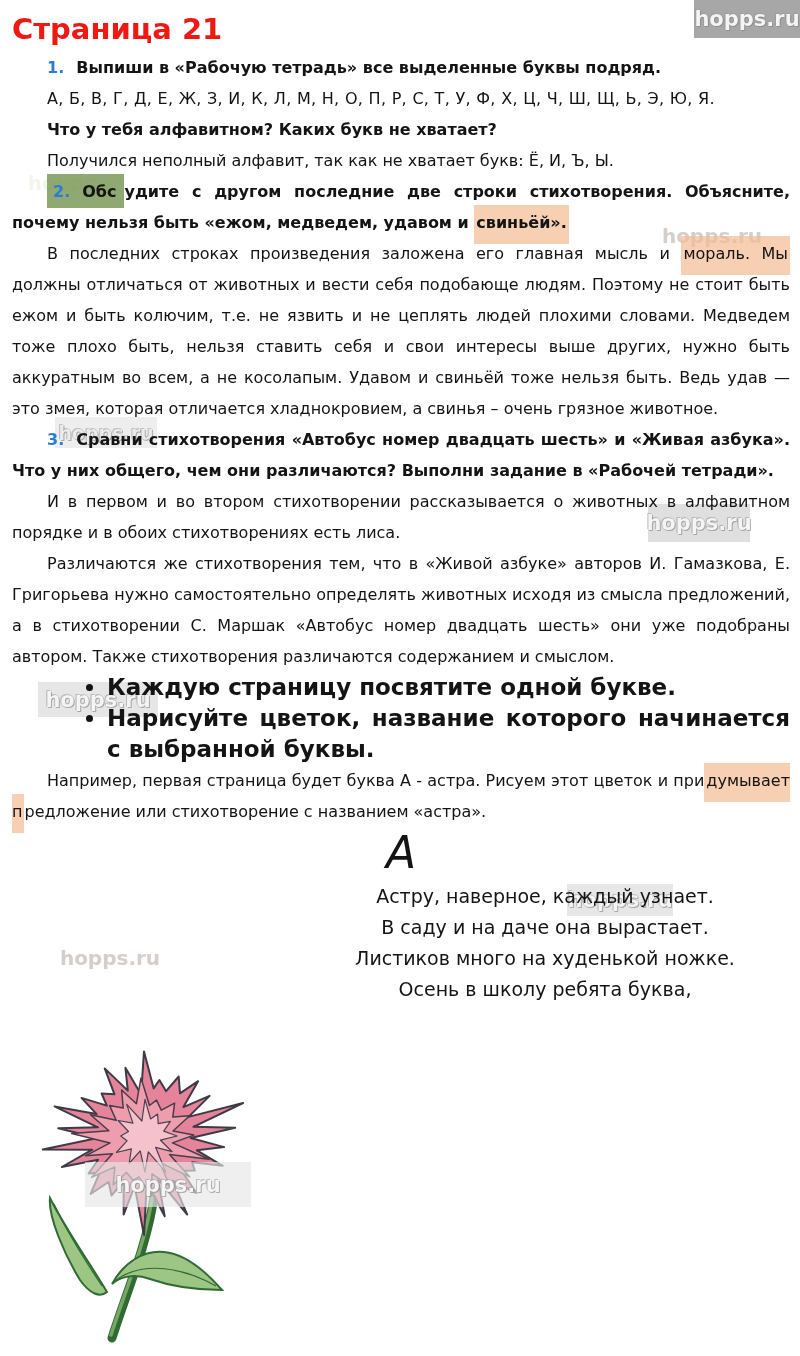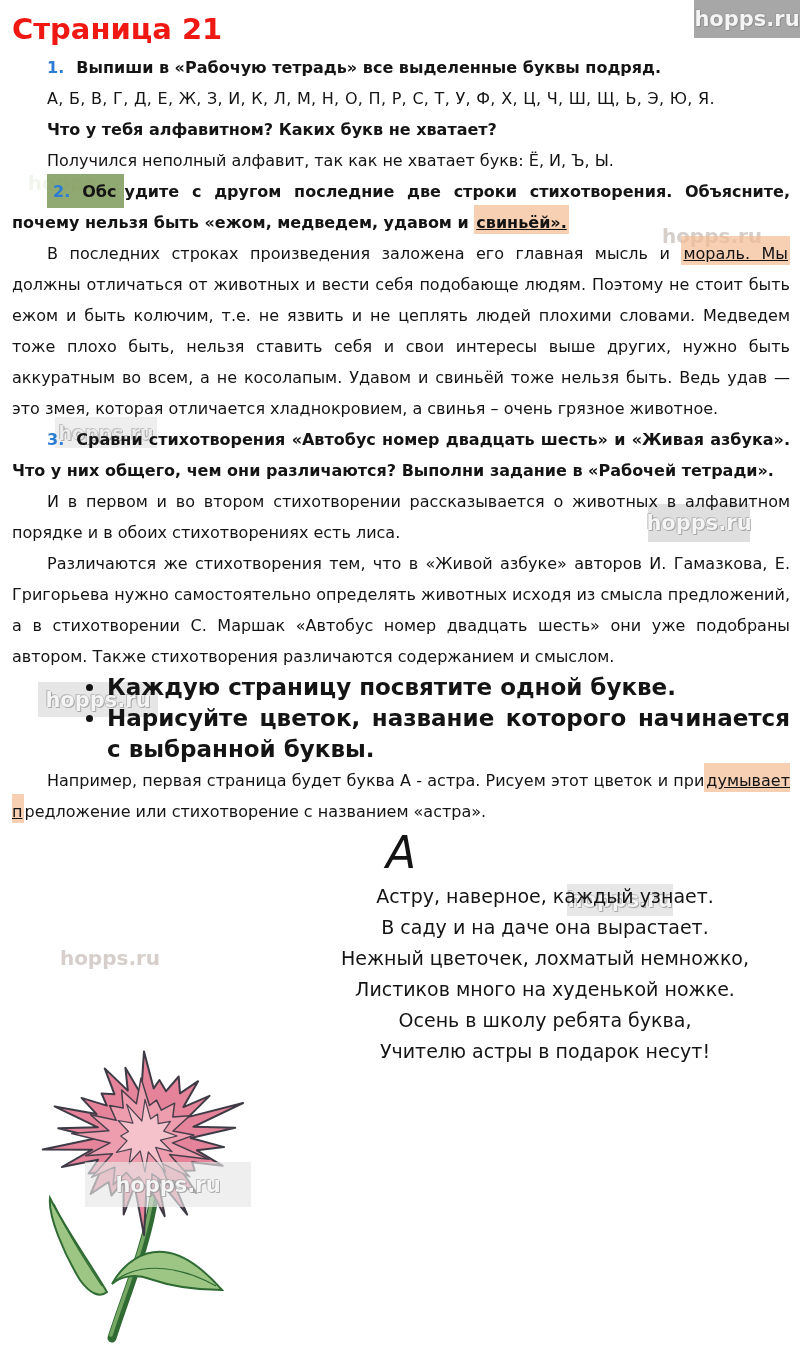--- a/index.html
+++ b/index.html
@@ -7,21 +7,21 @@
     position:relative;width:800px;height:1356px;background:#ffffff;overflow:hidden;
     font-family:"DejaVu Sans", sans-serif;color:#141414;
   }
   .content{position:relative;z-index:2;padding:12px 10px 0 12px;}
   .title{margin:0 0 6px 0;font-size:29px;font-weight:700;color:#f01813;}
   .para{margin:0;font-size:16px;line-height:31px;text-align:justify;text-indent:35px;}
   .bold{font-weight:700;}
   .num{font-weight:700;color:#2b7cd3;margin-right:12px;}
   .alphabet{white-space:nowrap;text-align:left;letter-spacing:0.3px;}
   .hl-green{background:rgba(125,153,88,0.85);padding:8px 8px 7px 6px;}
-  .hl-peach{background:rgba(244,188,150,0.72);padding:8px 2px 2px 2px;text-decoration:underline;}
+  .hl-peach{background:rgba(244,188,150,0.72);padding:8px 2px 12px 2px;}
   ul.bullets{margin:0;padding:0 0 0 95px;}
   ul.bullets li{font-weight:700;font-size:23px;line-height:31px;text-align:justify;}
   .big-letter{height:52px;line-height:52px;text-align:center;font-size:44px;font-style:italic;}
   .poem{margin:2px 0 0 288px;}
   .poem div{font-size:19px;line-height:31px;text-align:center;}
   
   .wm{position:absolute;z-index:0;display:flex;align-items:center;justify-content:center;
       font-weight:700;font-size:21px;letter-spacing:0;
       color:rgba(255,255,255,0.92);
       text-shadow:0 0 1px rgba(110,110,110,0.85),1px 1px 0 rgba(130,130,130,0.55),-1px -1px 0 rgba(160,160,160,0.5);}
@@ -94,20 +94,18 @@
       <li><span>Нарисуйте цветок, название которого начинается с выбранной буквы.</span></li>
     </ul>
 
     <p class="para"><span>Например, первая страница будет буква А - астра. Рисуем этот цветок и при</span><span class="hl-peach">думывает п</span><span>редложение или стихотворение с названием «астра».</span></p>
 
     <div class="big-letter">А</div>
 
     <div class="poem">
       <div>Астру, наверное, каждый узнает.</div>
       <div>В саду и на даче она вырастает.</div>
-      <div>Нежный цветочек, лохматый немножко,</div>
       <div>Листиков много на худенькой ножке.</div>
       <div>Осень в школу ребята буква,</div>
-      <div>Учителю астры в подарок несут!</div>
     </div>
 
   </div>
 </div>
 
 </body></html>

